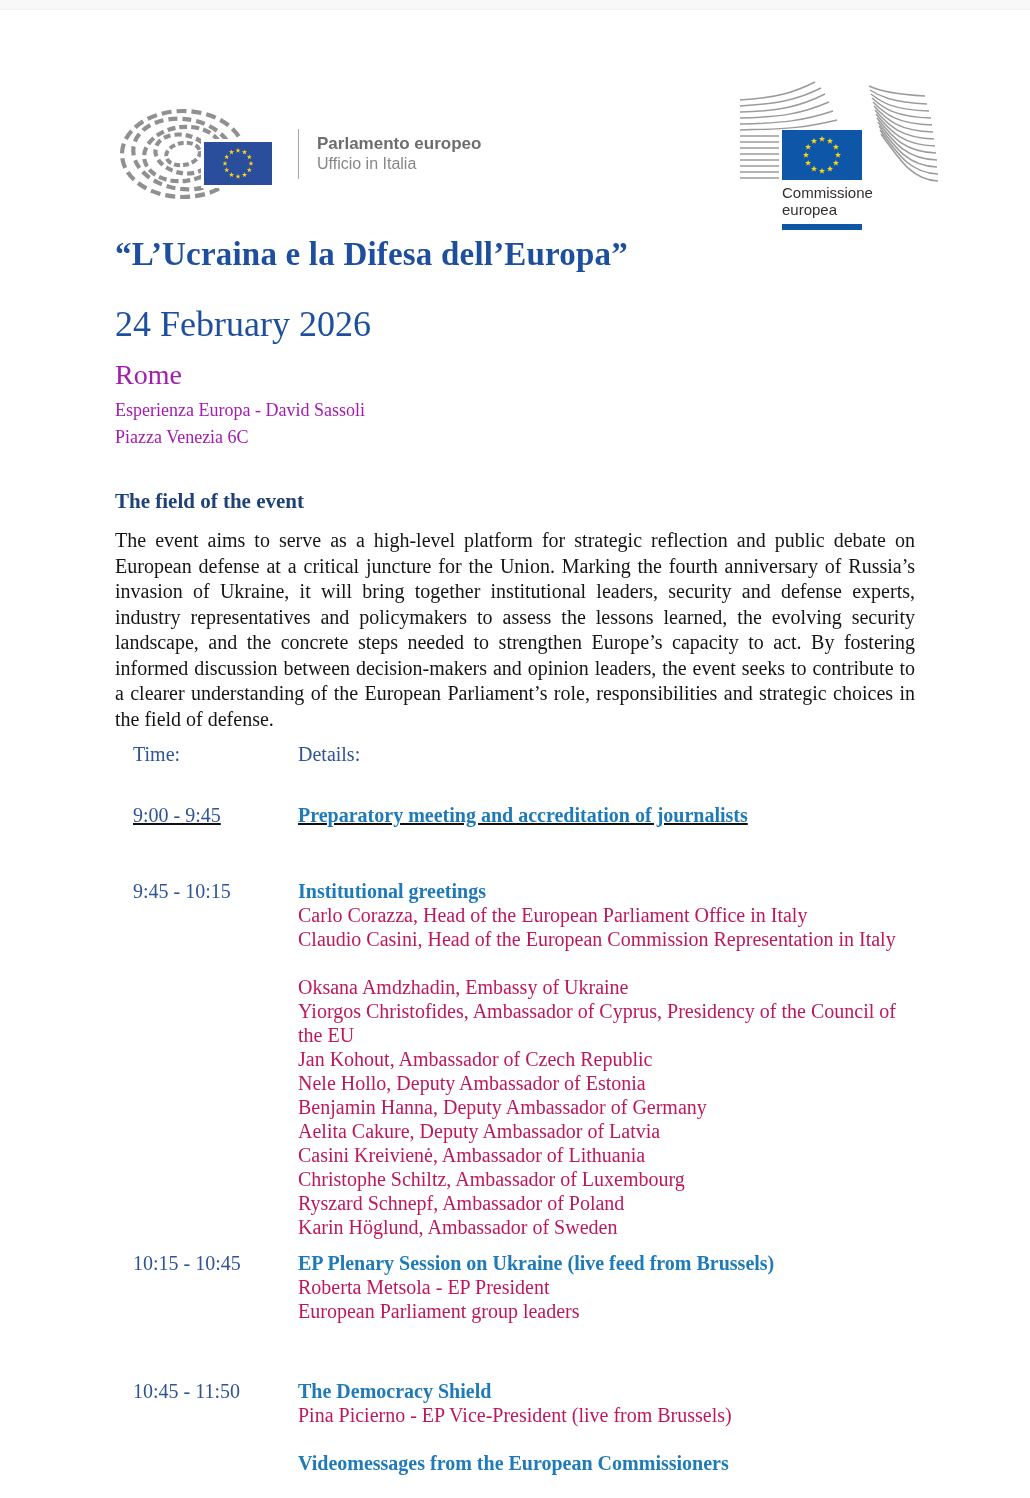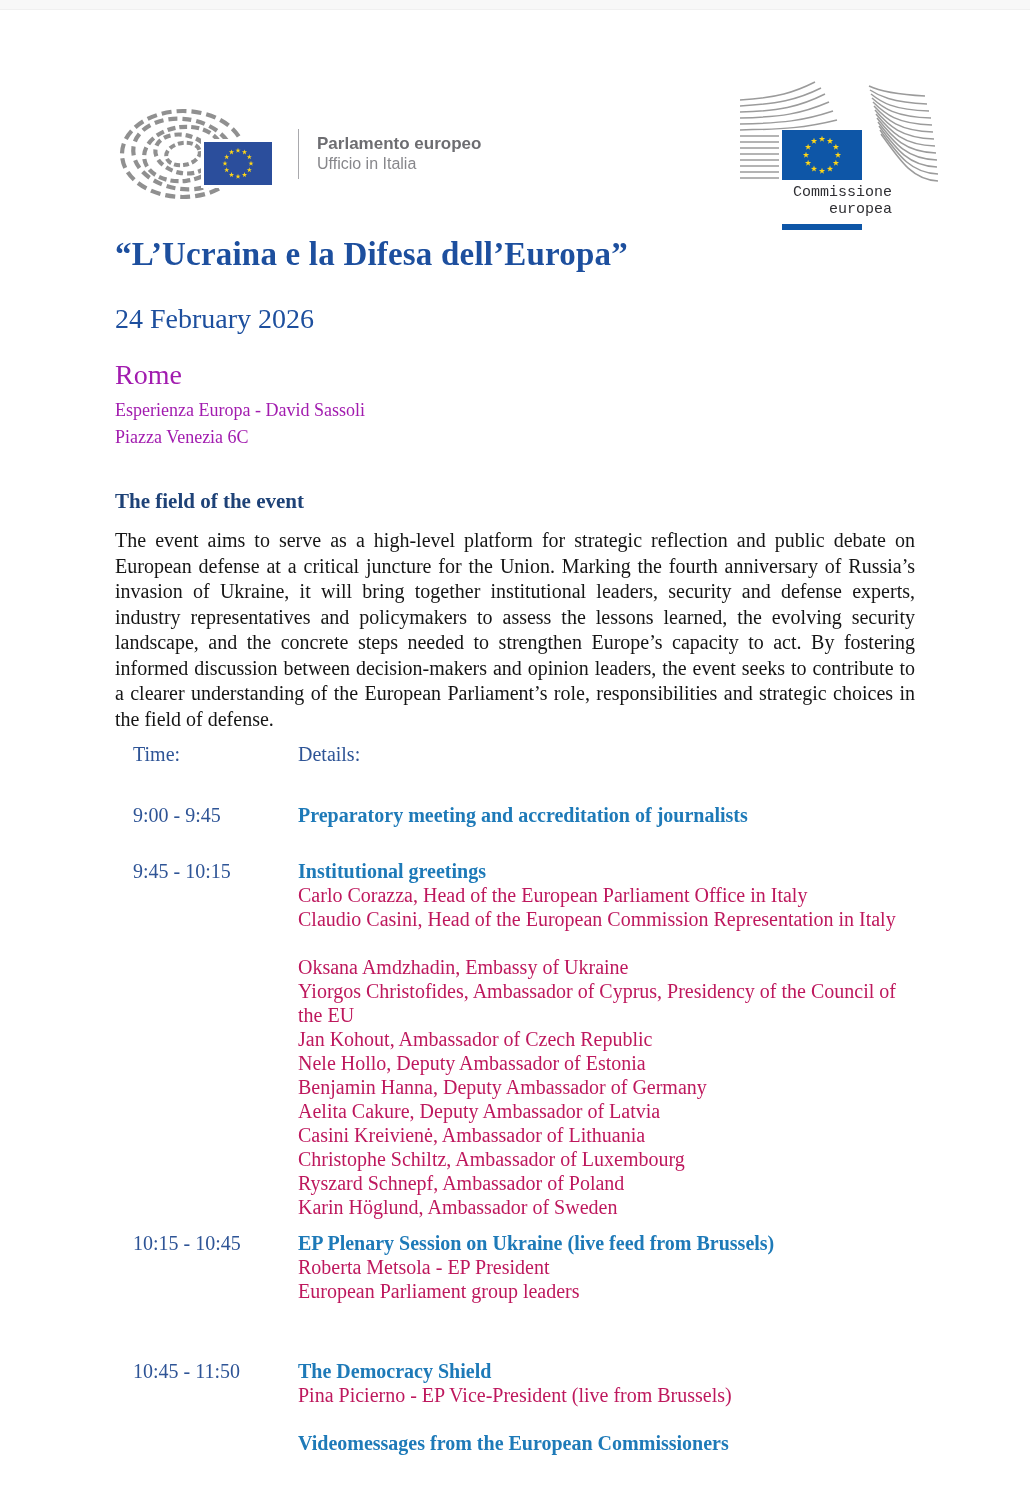--- a/index.html
+++ b/index.html
@@ -24,32 +24,32 @@
     display: flex; align-items: center;
     font-family: "Liberation Sans", sans-serif;
   }
   .ep-divider { width: 1px; height: 50px; background: #a9a9ad; margin: 0 18px 0 20px; }
   .ep-text-line1 { font-weight: bold; font-size: 17px; color: #6d6d71; line-height: 21px; }
   .ep-text-line2 { font-size: 16px; color: #87878b; line-height: 20px; }
 
   .ec-logo { position: absolute; left: 737px; top: 80px; width: 232px; }
   .ec-name {
     position: absolute; left: 45px; top: 104px; width: 110px;
-    font-family: Liberation Mono, monospace;
-    font-size: 15px; line-height: 17px; color: #2f2f33; text-align: right;
+    font-family: Liberation Sans, sans-serif;
+    font-size: 15px; line-height: 17px; color: #2f2f33;
   }
   .ec-bar { position: absolute; left: 45px; top: 144px; width: 80px; height: 6px; background: #0e56a7; }
 
   
   .content { position: absolute; left: 115px; width: 800px; }
 
   .doc-title {
     top: 236px; font-size: 33px; font-weight: bold; color: #1d4f9e; letter-spacing: 0.2px;
   }
-  .doc-date { top: 303px; font-size: 28px; color: #1d4f9e; }
+  .doc-date { top: 303px; font-size: 36px; color: #1d4f9e; }
   .loc-block { top: 358px; color: #a21caf; }
   .loc-city { font-size: 28px; line-height: 34px; margin-bottom: 5px; }
   .loc-line { font-size: 18px; line-height: 27px; }
 
   .section-heading { top: 489px; font-size: 21px; font-weight: bold; color: #1e4277; }
   .about-paragraph {
     top: 528px; font-size: 20px; line-height: 25.5px;
     text-align: justify; color: #151515;
   }
 
@@ -58,21 +58,21 @@
   .schedule-header, .schedule-row {
     display: grid; grid-template-columns: 183px 1fr;
   }
   .schedule-header { margin-bottom: 37px; }
   .time-col { padding-left: 18px; }
   .col-label { font-size: 20px; color: #2e5496; }
   .time-value { font-size: 20px; color: #2e5496; line-height: 24px; }
   .detail-heading { font-size: 20px; font-weight: bold; color: #1e7ab8; line-height: 24px; }
   .detail-plain { font-size: 20px; color: #be185d; line-height: 24px; }
   .detail-spacer { height: 24px; }
-  .schedule-row.row-0 { margin-bottom: 32px; }
+  .schedule-row.row-0 { margin-bottom: 52px; text-decoration: underline; }
   .schedule-row.row-1 { margin-bottom: 12px; }
   .schedule-row.row-2 { margin-bottom: 56px; }
   .abs { position: absolute; }
 </style>
 </head>
 <body>
 
 <div class="page">
   <div class="top-strip"></div>
 

